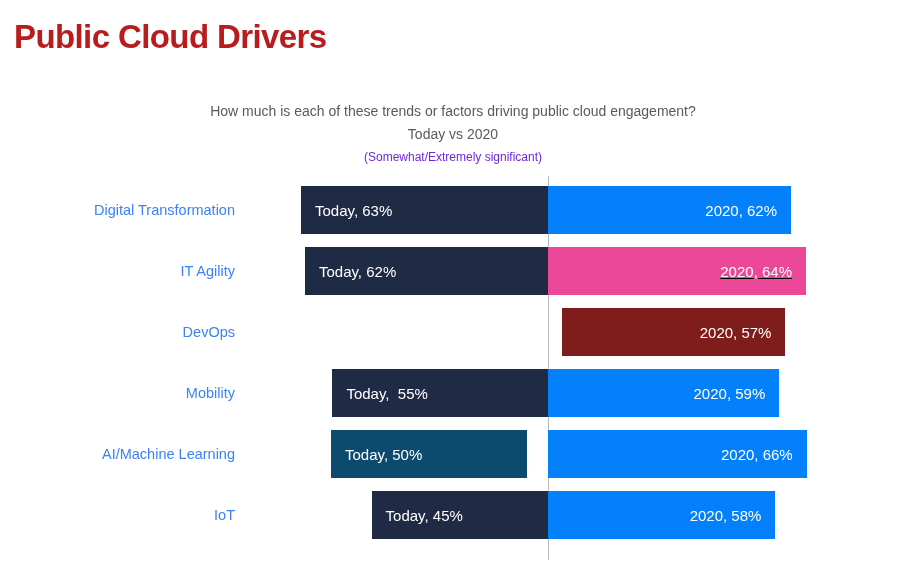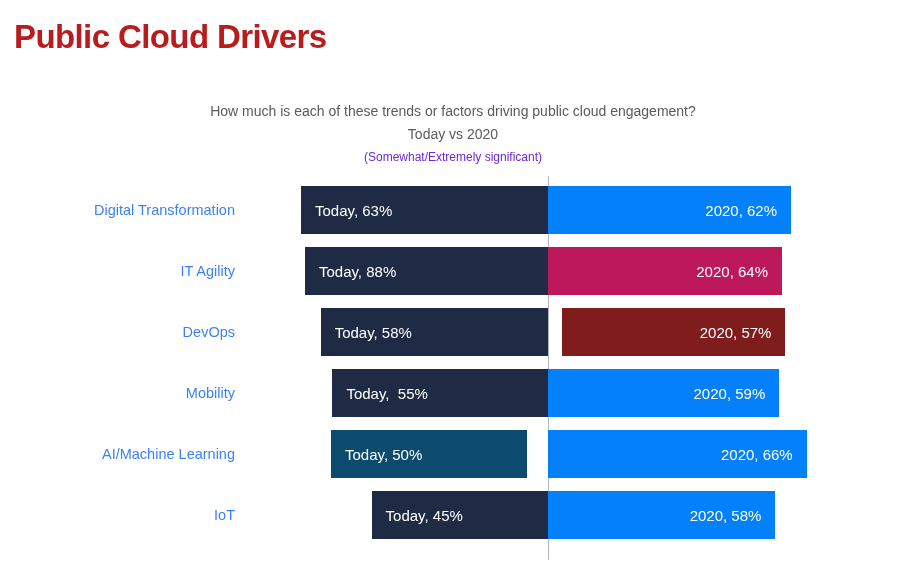--- a/index.html
+++ b/index.html
@@ -134,31 +134,28 @@
         <div class="bar bar-today" style="left: 301.04px; width: 246.96px; background: rgb(31, 42, 68);">
           <span class="bar-label">Today, 63%</span>
         </div>
         <div class="bar bar-2020" style="left: 548px; width: 243.04px; background: rgb(5, 128, 251);">
           <span class="bar-label">2020, 62%</span>
         </div>
       </div>
       <div class="chart-row" style="top: 247px;">
         <div class="row-label">IT Agility</div>
         <div class="bar bar-today" style="left: 304.96px; width: 243.04px; background: rgb(31, 42, 68);">
-          <span class="bar-label">Today, 88%</span>
+          <span class="bar-label">Today, 62%</span>
         </div>
-        <div class="bar bar-2020" style="left: 548px; width: 234px; background: #be185d;">
+        <div class="bar bar-2020" style="left: 548px; width: 258px; background: #ec4899; text-decoration: underline;">
           <span class="bar-label">2020, 64%</span>
         </div>
       </div>
       <div class="chart-row" style="top: 308px;">
         <div class="row-label">DevOps</div>
-        <div class="bar bar-today" style="left: 320.64px; width: 227.36px; background: rgb(31, 42, 68);">
-          <span class="bar-label">Today, 58%</span>
-        </div>
         <div class="bar bar-2020" style="left: 548px; width: 223.44px; background: #7f1d1d; margin-left: 14px;">
           <span class="bar-label">2020, 57%</span>
         </div>
       </div>
       <div class="chart-row" style="top: 369px;">
         <div class="row-label">Mobility</div>
         <div class="bar bar-today" style="left: 332.4px; width: 215.6px; background: rgb(31, 42, 68);">
           <span class="bar-label">Today,  55%</span>
         </div>
         <div class="bar bar-2020" style="left: 548px; width: 231.28px; background: rgb(5, 128, 251);">

